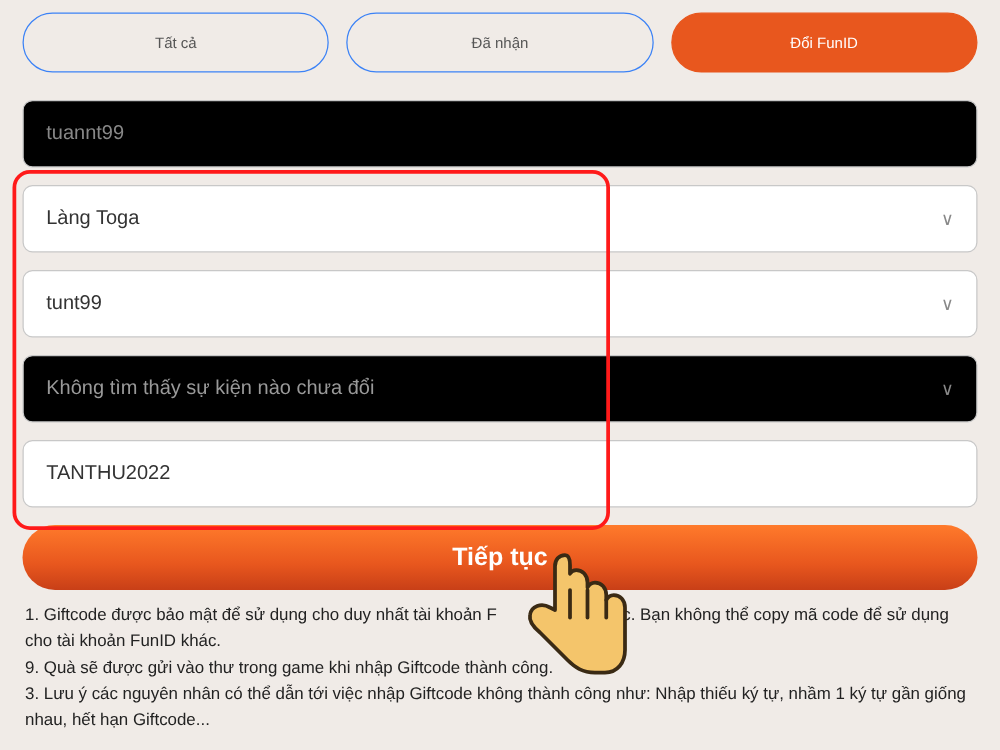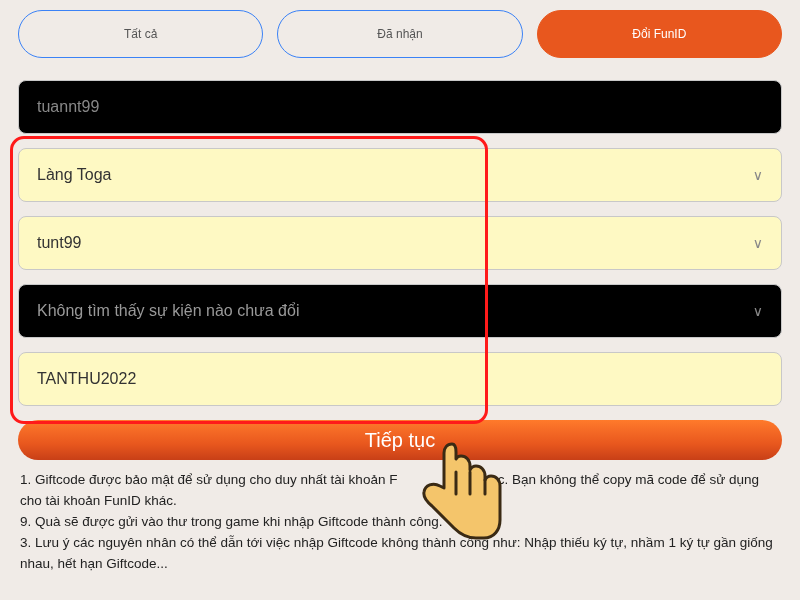--- a/index.html
+++ b/index.html
@@ -2,26 +2,26 @@
 <html><head>
 <meta charset="utf-8">
 <style>
 *{box-sizing:border-box;margin:0;padding:0;font-family:Arial,Helvetica,sans-serif}
 body{background:#f0ebe7;width:800px;height:600px;overflow:hidden;position:relative}
 .container{padding:10px 18px}
 .tabs{display:flex;gap:14px;margin-bottom:22px}
 .tab{flex:1;height:48px;border:1px solid #3b82f6;border-radius:26px;background:transparent;display:flex;align-items:center;justify-content:center;font-size:12px;color:#555;cursor:pointer}
 .tab.active{background:#e8571e;border-color:#e8571e;color:#fff}
 .field-wrap{margin-bottom:14px}
-.field{width:100%;height:54px;border:1px solid #c8c8c8;border-radius:8px;background:#fef9c3;padding:0 18px;display:flex;align-items:center;justify-content:space-between;font-size:16px;color:#333}
+.field{width:100%;height:54px;border:1px solid #c8c8c8;border-radius:8px;background:#ffffff;padding:0 18px;display:flex;align-items:center;justify-content:space-between;font-size:16px;color:#333}
 .field.readonly{background:#000000;color:#888}
 .field.muted{color:#999}
 .chev{color:#888;font-size:14px;user-select:none}
 .highlight-box{position:absolute;left:10px;top:136px;width:478px;height:288px;border:3px solid #ff1a1a;border-radius:14px;pointer-events:none;z-index:5}
-.submit-btn{width:100%;height:40px;border:none;border-radius:28px;background:linear-gradient(180deg,#ff7a2b,#e8571e 60%,#c83f17);color:#fff;font-size:20px;font-weight:400;display:flex;align-items:center;justify-content:center;cursor:pointer;margin-top:4px;margin-bottom:10px}
+.submit-btn{width:100%;height:52px;border:none;border-radius:28px;background:linear-gradient(180deg,#ff7a2b,#e8571e 60%,#c83f17);color:#fff;font-size:20px;font-weight:700;display:flex;align-items:center;justify-content:center;cursor:pointer;margin-top:4px;margin-bottom:10px}
 .notes{font-size:13.5px;color:#222;line-height:1.55;padding:0 2px}
 .notes .bold{font-weight:400}
 .hand{position:absolute;left:410px;top:438px;width:100px;height:110px;z-index:6;pointer-events:none}
 </style>
 </head>
 <body>
 
 <div class="container">
   <div class="tabs">
     <div class="tab">Tất cả</div>

